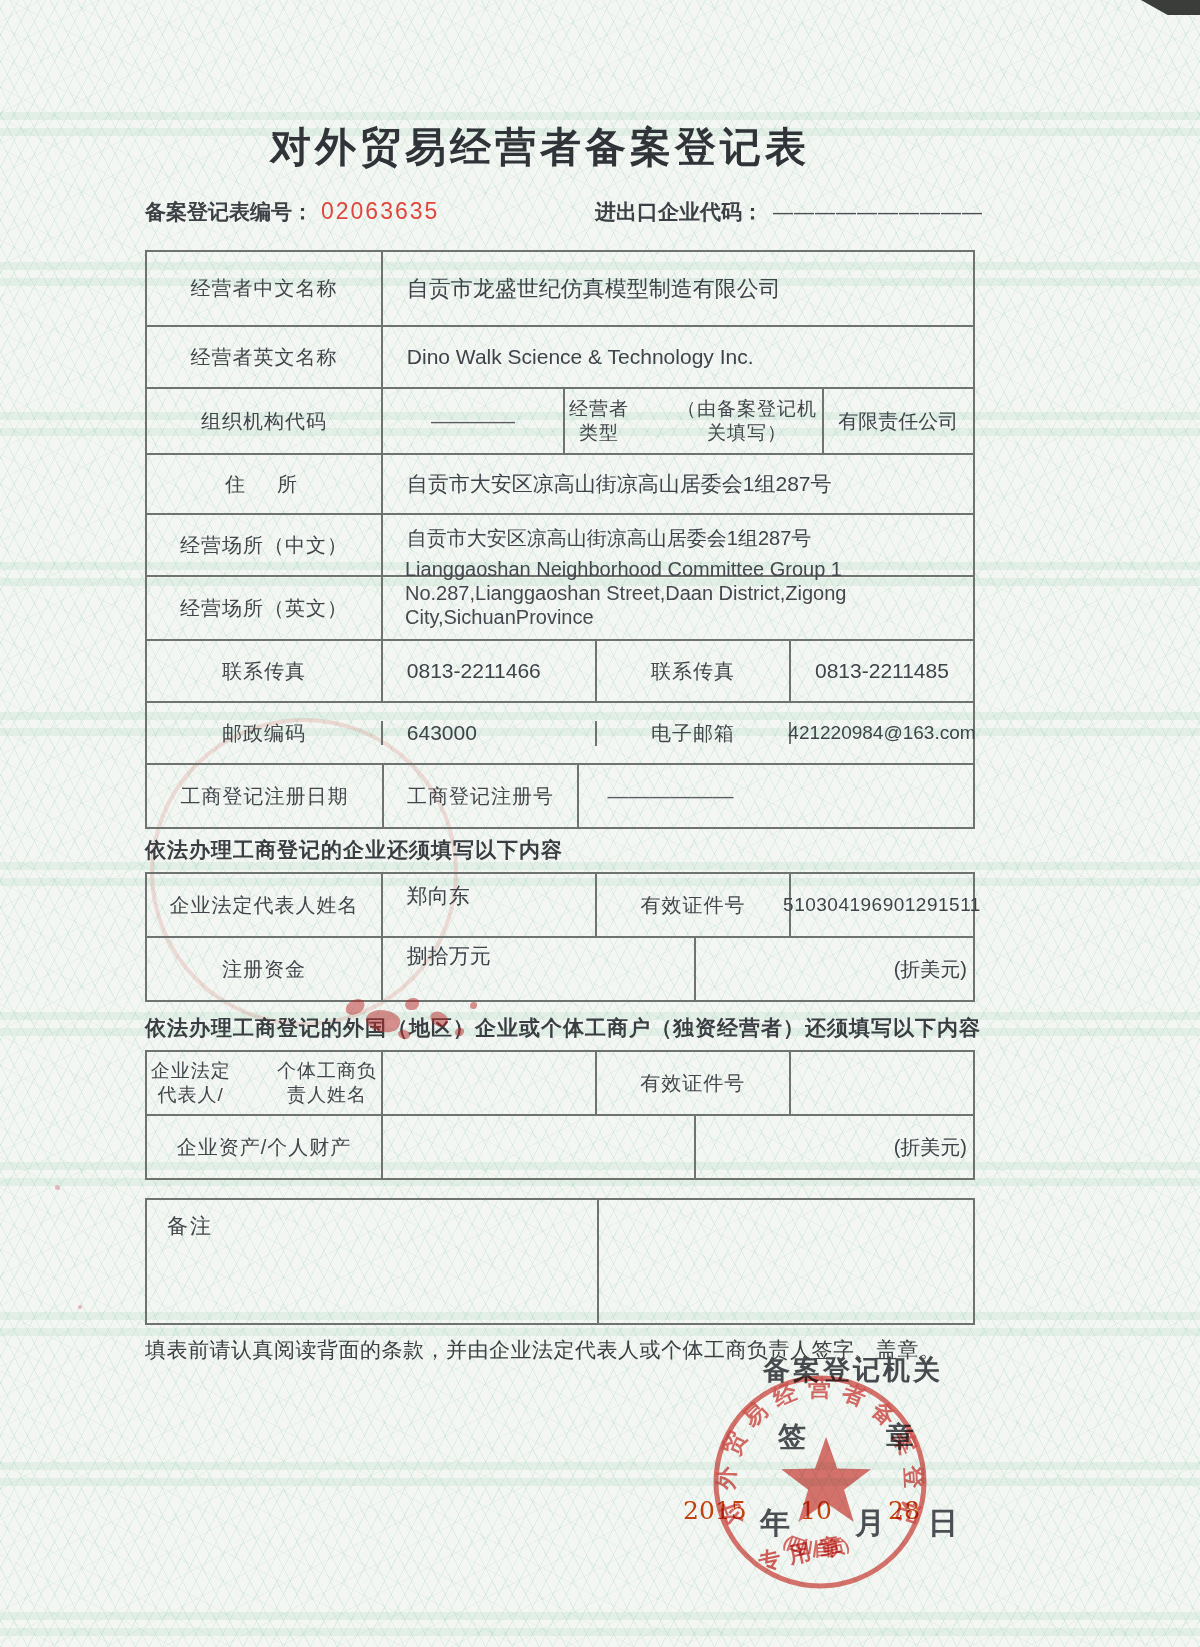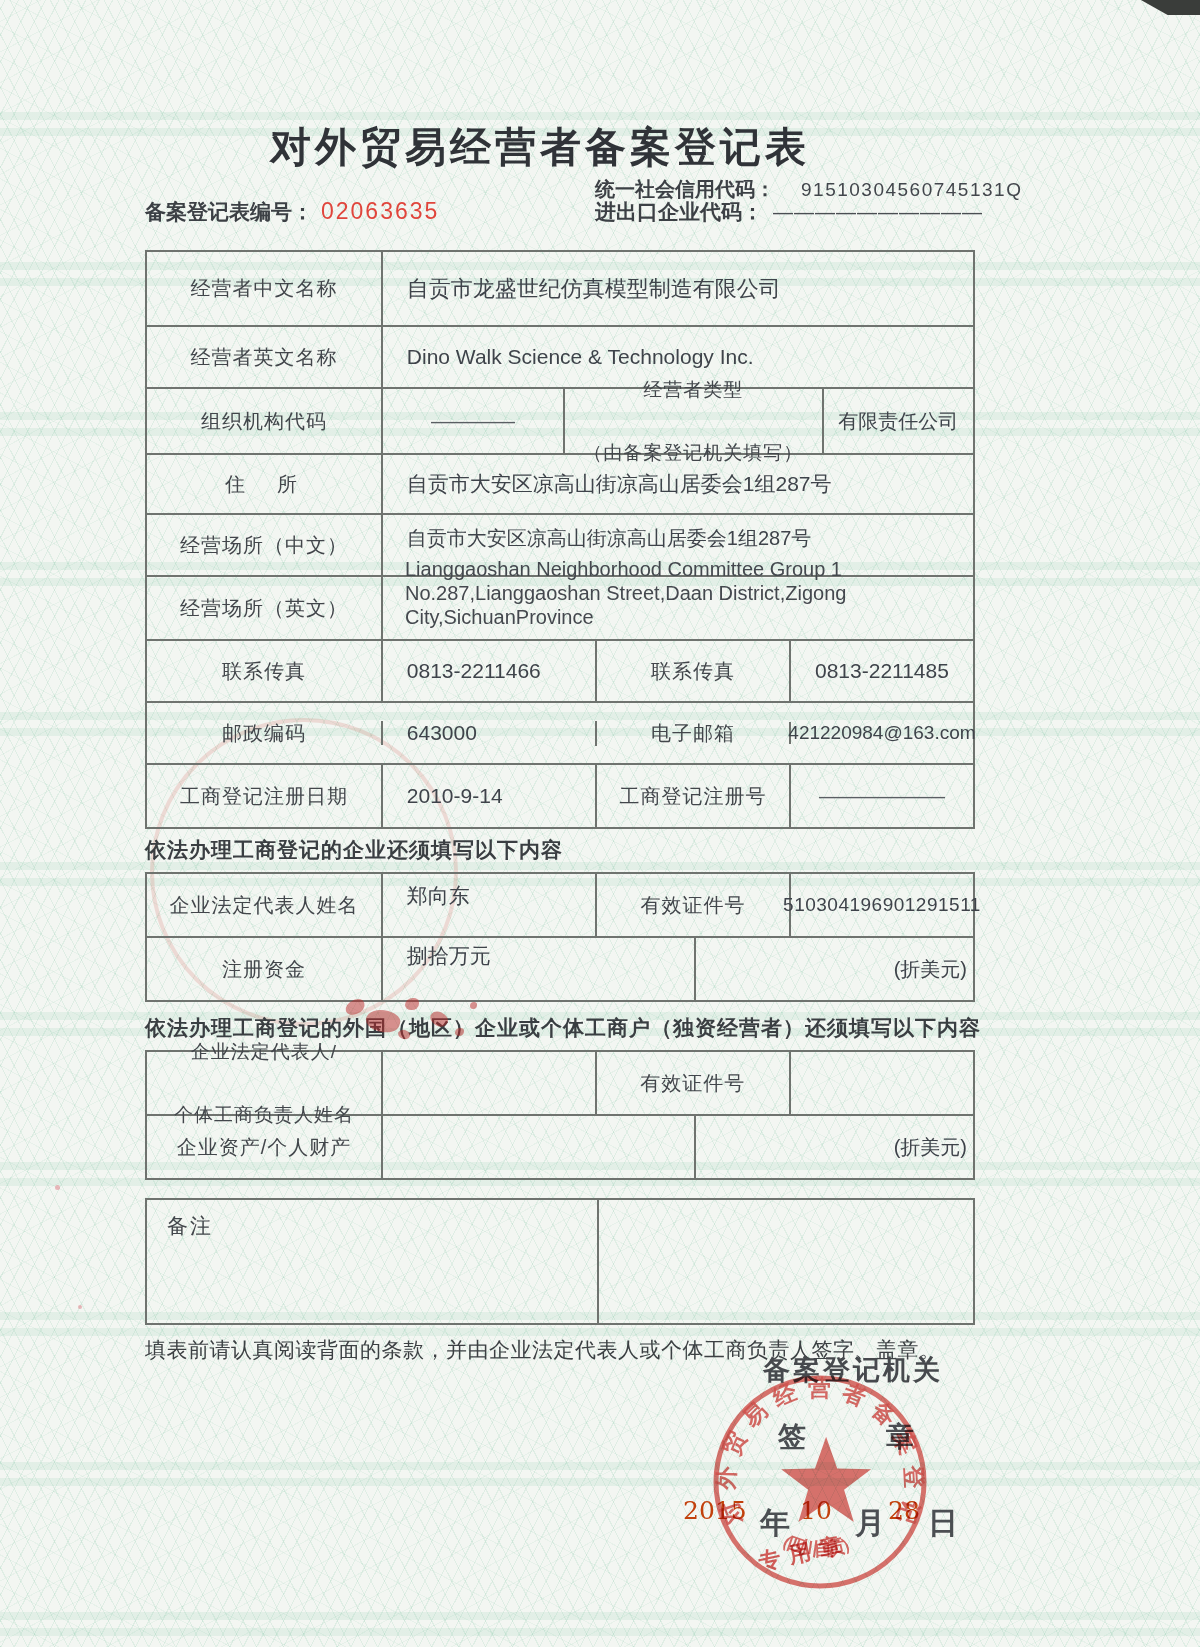--- a/index.html
+++ b/index.html
@@ -27,21 +27,21 @@
   
   .ftable{position:absolute;left:145px;width:830px;border:2px solid #6f736f;box-sizing:border-box;z-index:2;background:transparent;}
   .frow{display:flex;border-top:2px solid #6f736f;box-sizing:border-box;}
   .frow:first-child{border-top:none;}
   .fcell{box-sizing:border-box;border-left:2px solid #6f736f;display:flex;align-items:center;justify-content:center;min-width:0;}
   .fcell:first-child{border-left:none;}
   .lbl{font-size:20px;color:#42464b;letter-spacing:1px;text-align:center;line-height:1.25;}
   .val{font-size:21px;color:#3e434a;}
   .val-left{justify-content:flex-start;padding-left:24px;}
   .val-right{justify-content:flex-end;padding-right:6px;}
-  .two-line{flex-direction:column;font-size:19px;gap:39px;}
+  .two-line{flex-direction:row;font-size:19px;gap:39px;}
   .sec-header{z-index:3;font-size:21px;font-weight:600;color:#3a3e42;letter-spacing:1px;}
   .footer-note{z-index:3;font-size:21px;color:#3c4043;letter-spacing:0.5px;}
   
   .authority{z-index:3;font-size:27px;font-weight:700;color:#46494d;letter-spacing:3px;}
   .sign-seal{z-index:3;font-size:28px;font-weight:700;color:#4b4e52;letter-spacing:26px;}
   .date-char{z-index:3;font-size:30px;font-weight:700;color:#4b4e52;}
   .date-num{z-index:3;font-size:25px;color:#c2410c;font-family:"DejaVu Serif","Liberation Serif",serif;}
   .stamp-svg{z-index:5;mix-blend-mode:multiply;opacity:0.92;}
   .seal-sub{z-index:6;color:#d6433f;font-size:22px;font-weight:600;letter-spacing:9px;transform:rotate(-12deg);mix-blend-mode:multiply;opacity:.85;}
   
@@ -56,24 +56,20 @@
 </head>
 <body>
 
 <div class="page">
   <div class="bg-pattern"></div>
   <div class="corner-mark"></div>
   <div class="ghost-ring"></div>
 
   <div class="abs doc-title">对外贸易经营者备案登记表</div>
 
-  <div class="abs meta-line" style="left:595px;top:176px;display:flex;align-items:baseline;">
-    <span class="meta-label">统一社会信用代码：</span>
-    <span class="credit-value">91510304560745131Q</span>
-  </div>
 
   <div class="abs meta-line" style="left:145px;top:198px;display:flex;align-items:baseline;">
     <span class="meta-label" style="font-size:21px;">备案登记表编号：</span>
     <span class="formno-value">02063635</span>
   </div>
 
   <div class="abs meta-line" style="left:595px;top:198px;display:flex;align-items:baseline;">
     <span class="meta-label" style="font-size:21px;">进出口企业代码：</span>
     <span class="iecode-value">——————————</span>
   </div>
@@ -115,21 +111,20 @@
       <div class="fcell val" style="width:185px;">0813-2211485</div>
     </div>
     <div class="frow" style="height:62px;align-items:center;">
       <div class="fcell lbl" style="width:235px;">邮政编码</div>
       <div class="fcell val val-left" style="width:215px;">643000</div>
       <div class="fcell lbl" style="width:195px;">电子邮箱</div>
       <div class="fcell val" style="width:185px;font-size:19px;">421220984@163.com</div>
     </div>
     <div class="frow" style="height:64px;">
       <div class="fcell lbl" style="width:235px;">工商登记注册日期</div>
-      <div class="fcell val val-left" style="width:215px;">2010-9-14</div>
       <div class="fcell lbl" style="width:195px;">工商登记注册号</div>
       <div class="fcell val" style="width:185px;color:#5a5e63;">——————</div>
     </div>
   </div>
 
   <div class="en-overlay">
     <div>Lianggaoshan Neighborhood Committee Group 1</div>
     <div>No.287,Lianggaoshan Street,Daan District,Zigong</div>
     <div>City,SichuanProvince</div>
   </div>

